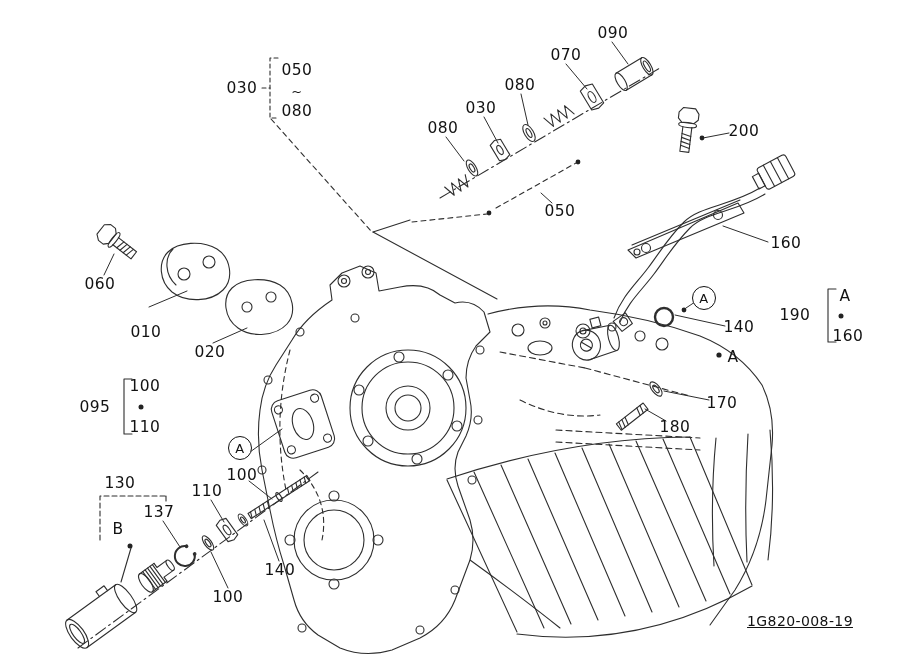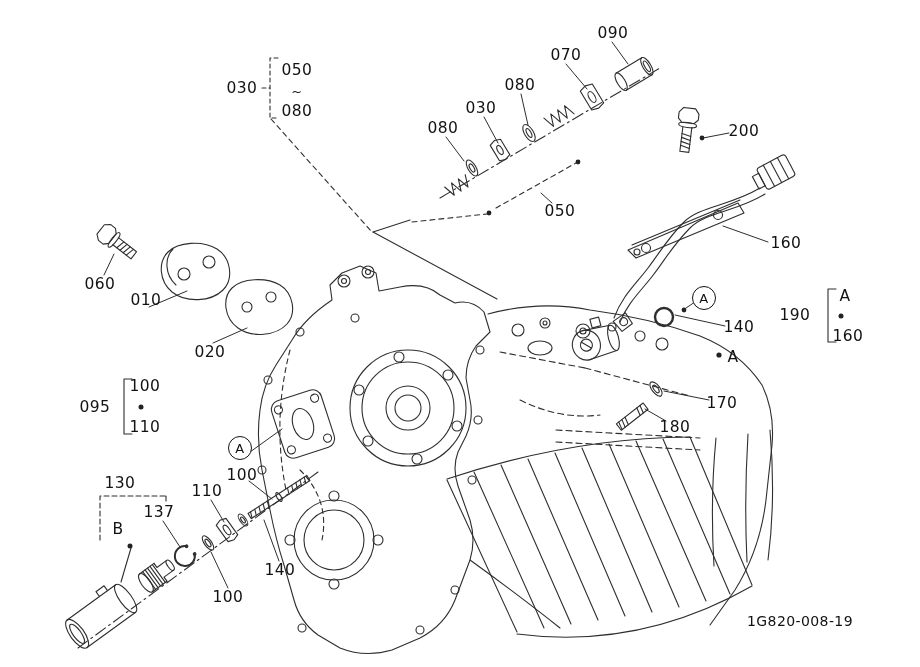--- a/index.html
+++ b/index.html
@@ -2,21 +2,21 @@
 <html><head>
 <meta charset="utf-8">
 <style>
   html,body{margin:0;padding:0;background:#ffffff;}
   body{width:920px;height:667px;font-family:"DejaVu Sans","Liberation Sans",sans-serif;}
   .stage{position:relative;width:920px;height:667px;overflow:hidden;background:#fff;}
   .stage svg{position:absolute;left:0;top:0;}
   .lbl{position:absolute;transform:translate(-50%,-50%);font-size:15.5px;color:#121212;letter-spacing:.4px;white-space:nowrap;text-align:center;}
   .tilde{font-size:13px;}
   .circled{width:22px;height:22px;border:1.4px solid #121212;border-radius:50%;display:flex;align-items:center;justify-content:center;font-size:13px;background:#fff;}
-  .drawing-no{font-size:14px;letter-spacing:.4px;}
+  .drawing-no{font-size:14px;letter-spacing:.4px;text-decoration:underline;}
 </style>
 </head>
 <body>
 
 <div class="stage">
 
 <svg width="920" height="667" viewBox="0 0 920 667">
  <g fill="none" stroke="#2e2e2e" stroke-width="1.1" stroke-linecap="round" stroke-linejoin="round">
 
   <g>
@@ -310,21 +310,21 @@
 
 <div class="lbl" style="left:566px;top:55px">070</div>
 <div class="lbl" style="left:613px;top:33px">090</div>
 <div class="lbl" style="left:520px;top:85px">080</div>
 <div class="lbl" style="left:481px;top:108px">030</div>
 <div class="lbl" style="left:443px;top:128px">080</div>
 <div class="lbl" style="left:744px;top:131px">200</div>
 <div class="lbl" style="left:560px;top:211px">050</div>
 
 <div class="lbl" style="left:100px;top:284px">060</div>
-<div class="lbl" style="left:146px;top:300px">010</div>
+<div class="lbl" style="left:146px;top:332px">010</div>
 <div class="lbl" style="left:210px;top:352px">020</div>
 <div class="lbl" style="left:786px;top:243px">160</div>
 
 <div class="lbl circled" style="position:absolute;left:704px;top:298px;transform:translate(-50%,-50%)">A</div>
 <div class="lbl" style="left:739px;top:327px">140</div>
 
 <div class="lbl" style="left:795px;top:315px">190</div>
 <div class="lbl" style="left:845px;top:296px">A</div>
 <div class="lbl" style="left:848px;top:336px">160</div>
 

